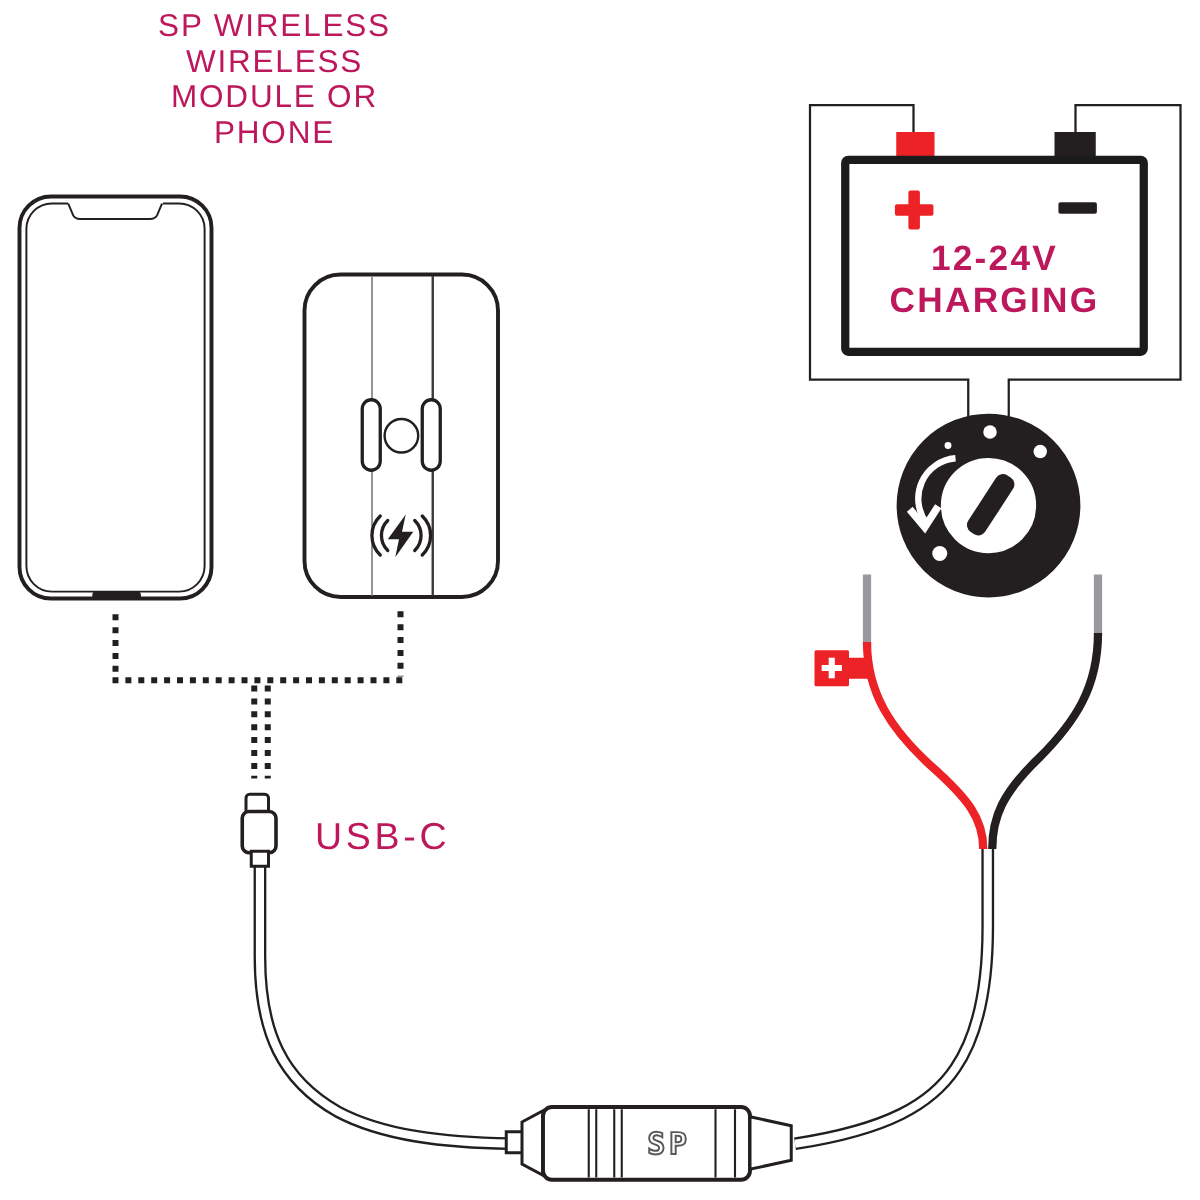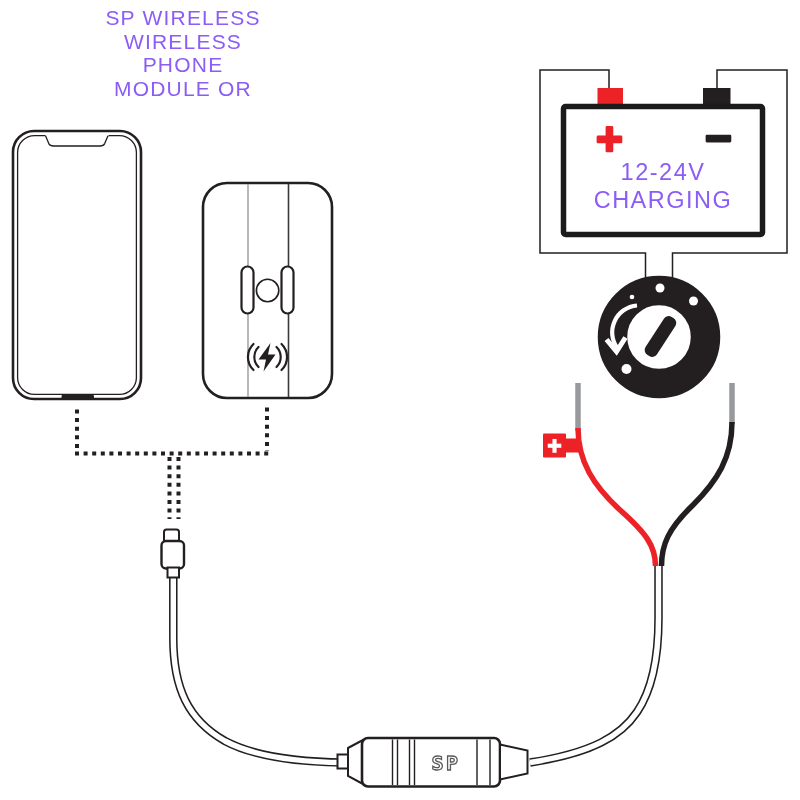--- a/index.html
+++ b/index.html
@@ -1,25 +1,25 @@
 <!DOCTYPE html>
 <html><head>
 <meta charset="utf-8">
 <style>
   html,body{margin:0;padding:0;background:#ffffff;}
   #stage{position:relative;width:800px;height:800px;background:#fff;overflow:hidden;
          font-family:"Liberation Sans", sans-serif;}
   svg{position:absolute;left:0;top:0;}
-  .label{position:absolute;color:#8b5cf6;}
+  .label{position:absolute;color:#be185d;}
   #title-label{left:57px;top:6px;width:252px;text-align:center;
                font-size:21px;line-height:23.6px;letter-spacing:1.2px;font-weight:500;}
   #title-label span{display:block;}
   #usbc-label{left:210px;top:544px;font-size:25px;letter-spacing:2.5px;font-weight:500;}
   #battery-label{left:563px;top:158px;width:200px;text-align:center;
-                 font-size:23.5px;line-height:28px;letter-spacing:1.5px;font-weight:400;}
+                 font-size:23.5px;line-height:28px;letter-spacing:1.5px;font-weight:700;}
   #battery-label span{display:block;}
 </style>
 </head>
 <body>
 
 <div id="stage">
 
   <svg width="800" height="800" viewBox="0 0 800 800">
 
     <g>
@@ -115,23 +115,24 @@
         <path d="M 253.5 344 A 18 18 0 0 0 253.5 370" fill="none" stroke="#231f20" stroke-width="2.2" stroke-linecap="round"></path>
         <path d="M 276.5 347 A 14 14 0 0 1 276.5 367" fill="none" stroke="#231f20" stroke-width="2.2" stroke-linecap="round"></path>
         <path d="M 281.5 344 A 18 18 0 0 1 281.5 370" fill="none" stroke="#231f20" stroke-width="2.2" stroke-linecap="round"></path>
       </g>
     </g>
   </svg>
 
   <div id="title-label" class="label">
     <span>SP WIRELESS</span>
     <span>WIRELESS</span>
+    <span>MODULE OR</span>
     <span>PHONE</span>
-    <span>MODULE OR</span>
   </div>
 
+  <div id="usbc-label" class="label">USB-C</div>
 
   <div id="battery-label" class="label">
     <span>12-24V</span>
     <span>CHARGING</span>
   </div>
 
 </div>
 
 </body></html>

